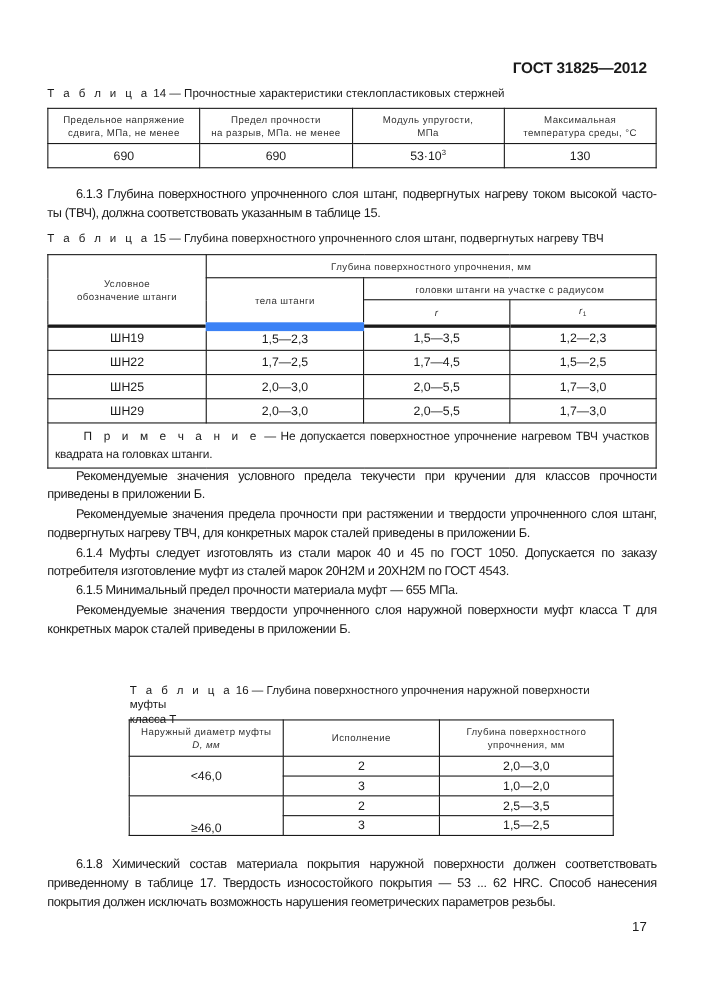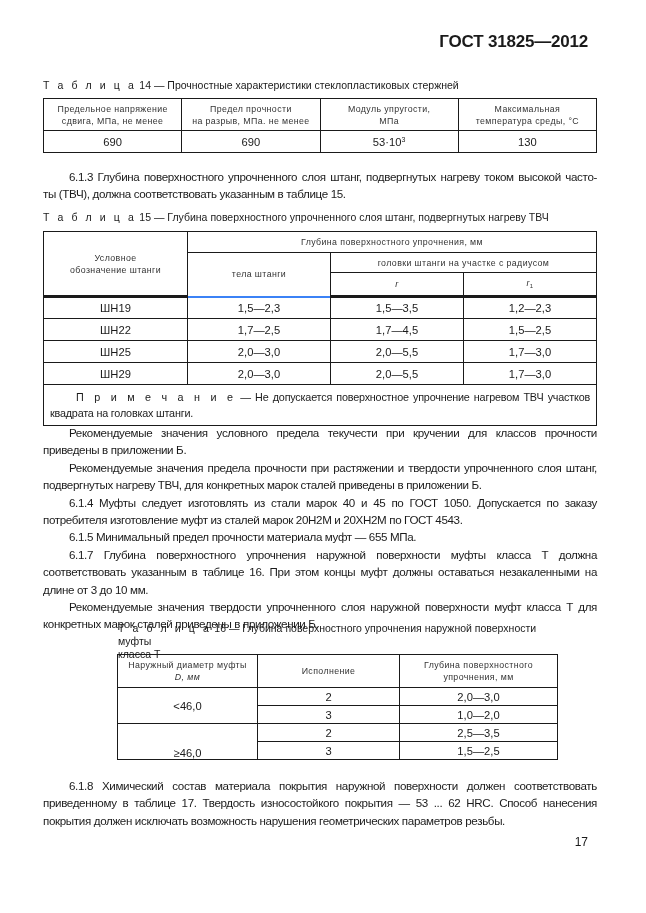--- a/index.html
+++ b/index.html
@@ -1,19 +1,19 @@
 <!DOCTYPE html>
 <html><head>
 <meta charset="utf-8">
 <style>
   html, body { margin: 0; padding: 0; background: #ffffff; }
   body { width: 646px; height: 913px; position: relative; overflow: hidden;
          font-family: "Liberation Sans", sans-serif; color: #1a1a1a; }
   .abs { position: absolute; }
-  .gost-header { right: 58px; top: 32px; font-size: 17px; font-weight: bold; letter-spacing: -0.2px; }
+  .gost-header { right: 58px; top: 53px; font-size: 14px; font-weight: bold; letter-spacing: -0.2px; }
   .caption { font-size: 10.5px; line-height: 13px; }
   .caption .spaced { letter-spacing: 2.6px; text-align: right; }
   .para { font-size: 11.6px; line-height: 17.4px; text-align: justify; letter-spacing: -0.35px; }
   .para .ind { display: inline-block; width: 26px; }
   table.t { border-collapse: collapse; position: absolute; }
   table.t td { border: 1px solid #1a1a1a; text-align: center; vertical-align: middle; padding: 0 4px; }
   .hdr td { font-size: 8.8px; line-height: 12px; letter-spacing: 0.4px; color: #333; }
   .body td { font-size: 11.2px; }
   .dbl td { border-bottom: 3px double #1a1a1a; }
   .note { font-size: 10.8px; line-height: 16px; text-align: justify !important; padding: 4px 6px !important; letter-spacing: -0.2px; }
@@ -58,21 +58,21 @@
   <span class="spaced">Т а б л и ц а</span><span> 15 — Глубина поверхностного упрочненного слоя штанг, подвергнутых нагреву ТВЧ</span>
 </div>
 
 <table class="t" style="left:43px; top:231px; width:554px;">
   <tbody>
       <tr class="hdr" style="height:21px;">
     <td rowspan="3" style="width:135px; border-bottom:3px solid #1a1a1a;"><span>Условное</span><br><span>обозначение штанги</span></td>
     <td colspan="3">Глубина поверхностного упрочнения, мм</td>
   </tr>
   <tr class="hdr" style="height:20px;">
-    <td rowspan="2" style="width:134px; border-bottom:2px solid #3b82f6;">тела штанги</td>
+    <td rowspan="2" style="width:134px; border-bottom:8px solid #3b82f6;">тела штанги</td>
     <td colspan="2">головки штанги на участке с радиусом</td>
   </tr>
   <tr class="hdr" style="height:24px;">
     <td style="border-bottom:3px solid #1a1a1a;"><i>r</i></td>
     <td style="border-bottom:3px solid #1a1a1a;"><i>r</i><sub>1</sub></td>
   </tr>
   <tr class="body" style="height:22px;">
     <td>ШН19</td>
         <td>1,5—2,3</td>
         <td>1,5—3,5</td>
@@ -100,21 +100,20 @@
     <td colspan="4" class="note"><span style="display:inline-block;width:26px;"></span><span class="spaced">П р и м е ч а н и е</span><span> — Не допускается поверхностное упрочнение нагревом ТВЧ участков квадрата на головках штанги.</span></td>
   </tr>
 </tbody>
   </table>
 
 <div class="abs para" style="left:43px; top:424px; width:554px;">
   <div><span class="ind"></span><span>Рекомендуемые значения условного предела текучести при кручении для классов прочности приведены в приложении Б.</span></div>
   <div><span class="ind"></span><span>Рекомендуемые значения предела прочности при растяжении и твердости упрочненного слоя штанг, подвергнутых нагреву ТВЧ, для конкретных марок сталей приведены в приложении Б.</span></div>
   <div><span class="ind"></span><span>6.1.4 Муфты следует изготовлять из стали марок 40 и 45 по ГОСТ 1050. Допускается по заказу потребителя изготовление муфт из сталей марок 20Н2М и 20ХН2М по ГОСТ 4543.</span></div>
   <div><span class="ind"></span><span>6.1.5 Минимальный предел прочности материала муфт — 655 МПа.</span></div>
-  <div><span class="ind"></span><span>6.1.7 Глубина поверхностного упрочнения наружной поверхности муфты класса Т должна соответствовать указанным в таблице 16. При этом концы муфт должны оставаться незакаленными на длине от 3 до 10 мм.</span></div>
   <div><span class="ind"></span><span>Рекомендуемые значения твердости упрочненного слоя наружной поверхности муфт класса Т для конкретных марок сталей приведены в приложении Б.</span></div>
 </div>
 
 <div class="abs caption" style="left:118px; top:622px; width:420px;">
   <span class="spaced">Т а б л и ц а</span><span> 16 — Глубина поверхностного упрочнения наружной поверхности муфты</span><br>
   <span>класса Т</span>
 </div>
 
 <table class="t" style="left:117px; top:654px; width:441px;">
   <tbody>

